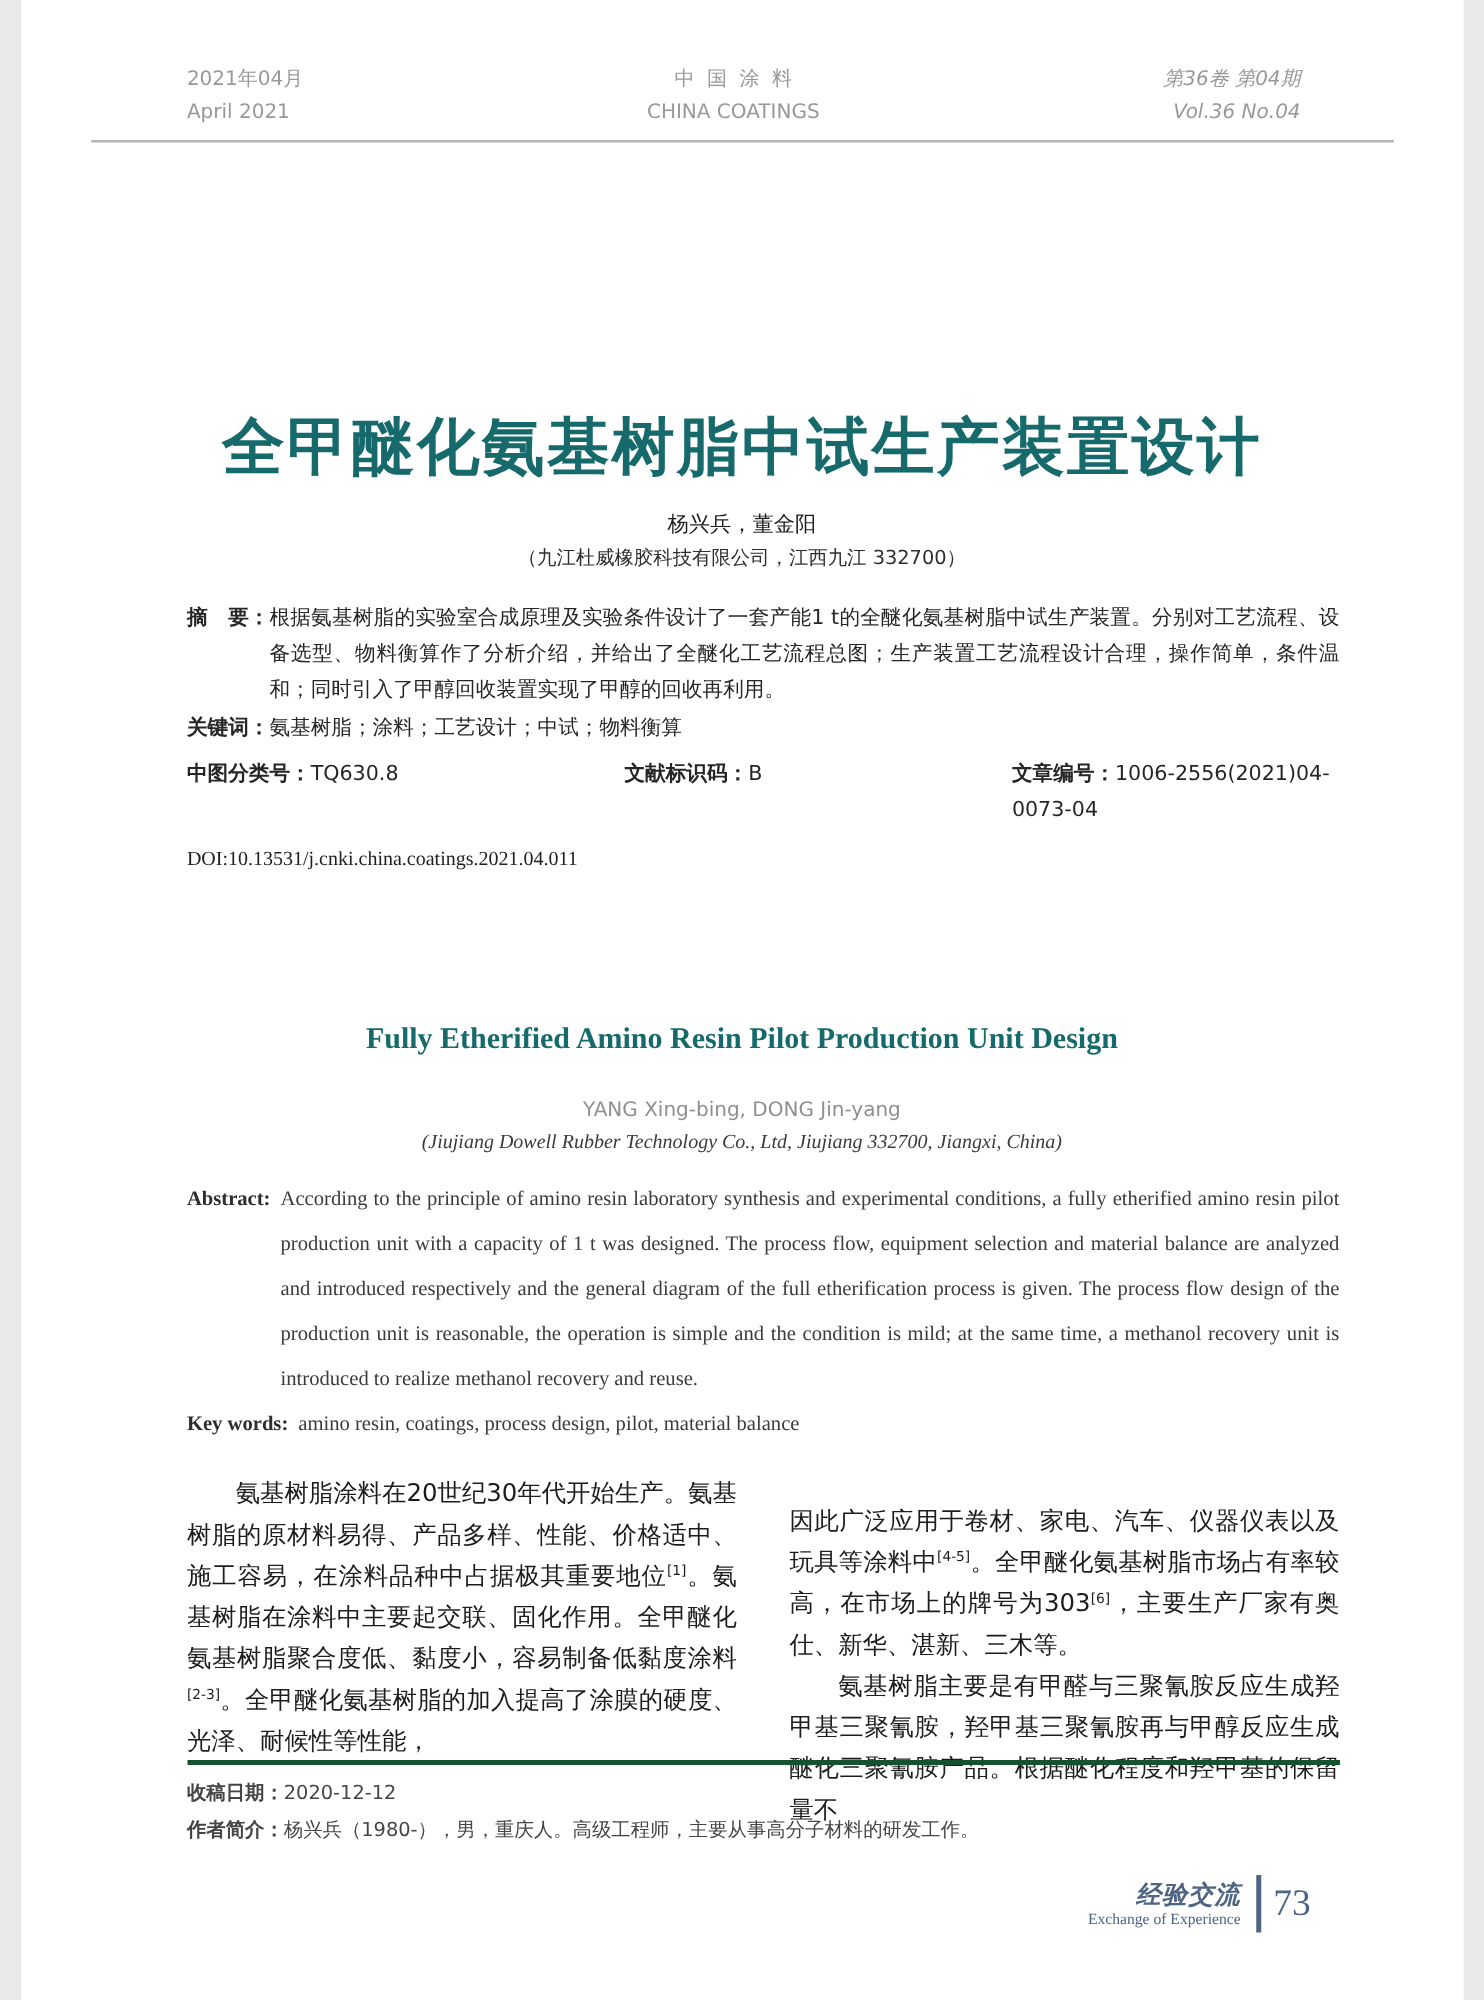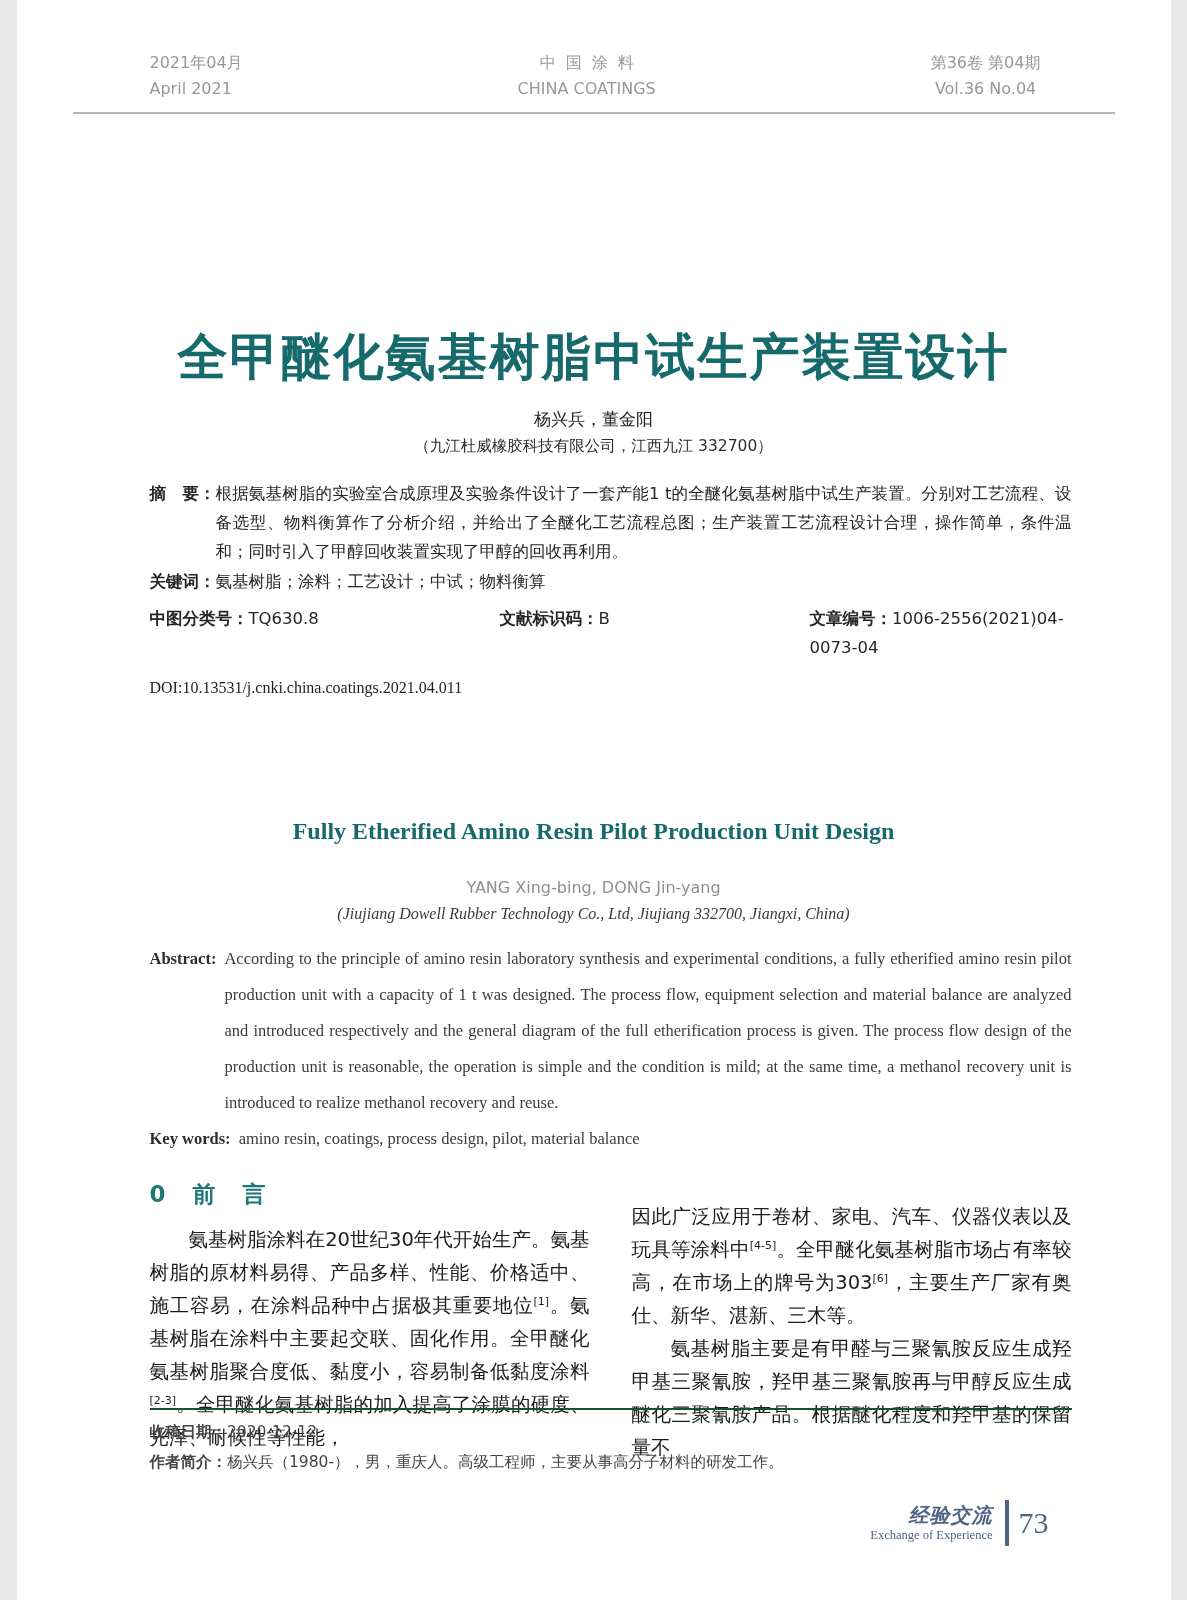--- a/index.html
+++ b/index.html
@@ -10,21 +10,21 @@
     font-family:"DejaVu Sans", sans-serif; color:#1f1f1f;
   }
 
   
   .page-header {
     position:absolute; top:50px; left:133px; right:130px;
     display:flex; justify-content:space-between;
     color:#96989a; font-size:16px; line-height:26px;
   }
   .ph-col.center { text-align:center; }
-  .ph-col.right  { text-align:center; }
+  .ph-col.right  { text-align:right;font-style:italic; }
   .ph-zh-center { letter-spacing:10px; padding-left:10px; }
   .header-rule {
     position:absolute; top:112px; left:56px; right:56px;
     border-top:2px solid #b3b5b7;
   }
 
   
   .title-zh {
     position:absolute; top:324px; left:0; width:100%;
     text-align:center; font-size:50px; font-weight:800;
@@ -90,21 +90,21 @@
   .section-heading {
     font-size:23px; font-weight:800; color:#1e7779;
     letter-spacing:2px; margin-bottom:12px; text-align:left;
   }
   .para.indent { text-indent:2em; }
   .para sup { font-size:11px; line-height:0; vertical-align:super; letter-spacing:0;margin-top:32px; }
 
   
   .footnote {
     position:absolute; top:1408px; left:133px; width:922px;
-    border-top:2px solid #14532d; padding-top:7px;
+    border-top:4px solid #14532d; padding-top:7px;
     font-size:15.5px; line-height:30px; color:#454545;
   }
   .fn-label { font-weight:bold; }
 
   
   .page-footer {
     position:absolute; top:1500px; right:122px;
     display:flex; align-items:center;
   }
   .footer-tags { text-align:right; color:#4d6483; }
@@ -171,21 +171,20 @@
       <span class="hang-label-en">Abstract:</span>
       <div class="hang-body">According to the principle of amino resin laboratory synthesis and experimental conditions, a fully etherified amino resin pilot production unit with a capacity of 1 t was designed. The process flow, equipment selection and material balance are analyzed and introduced respectively and the general diagram of the full etherification process is given. The process flow design of the production unit is reasonable, the operation is simple and the condition is mild; at the same time, a methanol recovery unit is introduced to realize methanol recovery and reuse.</div>
     </div>
     <div class="kw-en">
       <span class="hang-label-en">Key words:</span><span>amino resin, coatings, process design, pilot, material balance</span>
     </div>
   </section>
 
   <main class="columns">
     <div class="col left">
-      <h3 class="section-heading">0　前　言</h3>
       <p class="para indent"><span>氨基树脂涂料在20世纪30年代开始生产。氨基树脂的原材料易得、产品多样、性能、价格适中、施工容易，在涂料品种中占据极其重要地位</span><sup>[1]</sup><span>。氨基树脂在涂料中主要起交联、固化作用。全甲醚化氨基树脂聚合度低、黏度小，容易制备低黏度涂料</span><sup>[2-3]</sup><span>。全甲醚化氨基树脂的加入提高了涂膜的硬度、光泽、耐候性等性能，</span></p>
     </div>
     <div class="col right">
       <p class="para"><span>因此广泛应用于卷材、家电、汽车、仪器仪表以及玩具等涂料中</span><sup>[4-5]</sup><span>。全甲醚化氨基树脂市场占有率较高，在市场上的牌号为303</span><sup>[6]</sup><span>，主要生产厂家有奥仕、新华、湛新、三木等。</span></p>
       <p class="para indent"><span>氨基树脂主要是有甲醛与三聚氰胺反应生成羟甲基三聚氰胺，羟甲基三聚氰胺再与甲醇反应生成醚化三聚氰胺产品。根据醚化程度和羟甲基的保留量不</span></p>
     </div>
   </main>
 
   <div class="footnote">
     <div>

